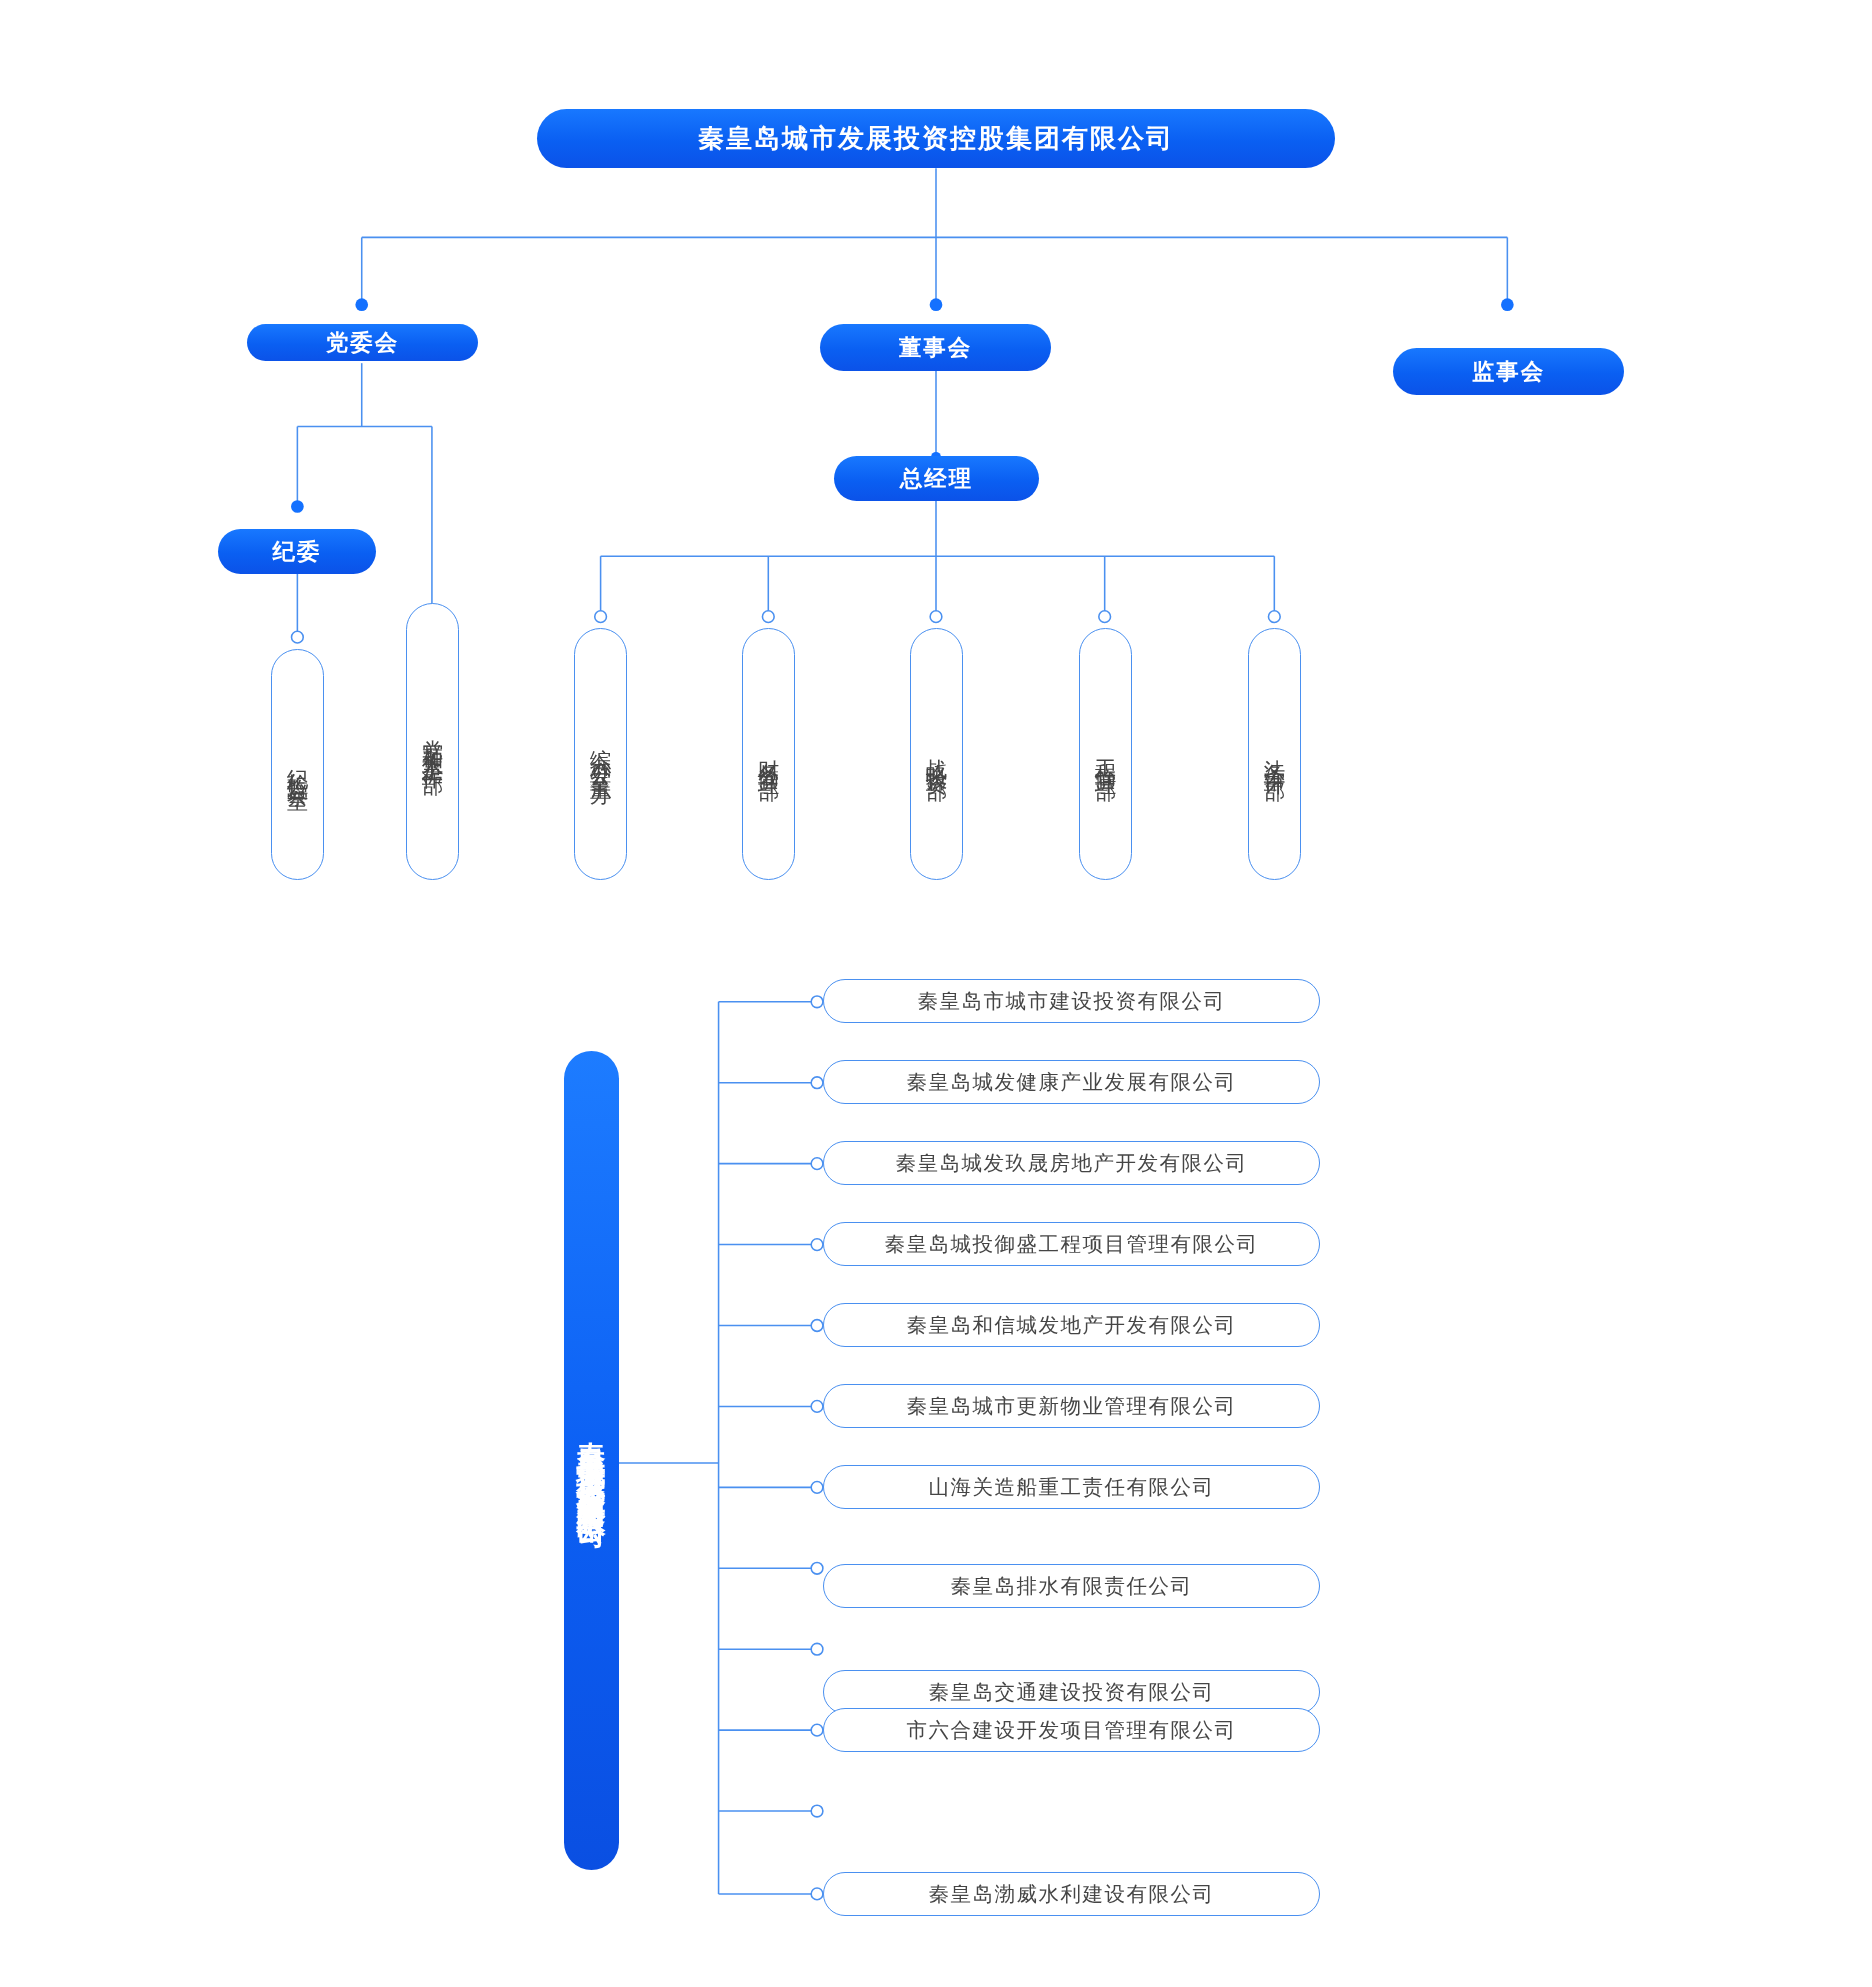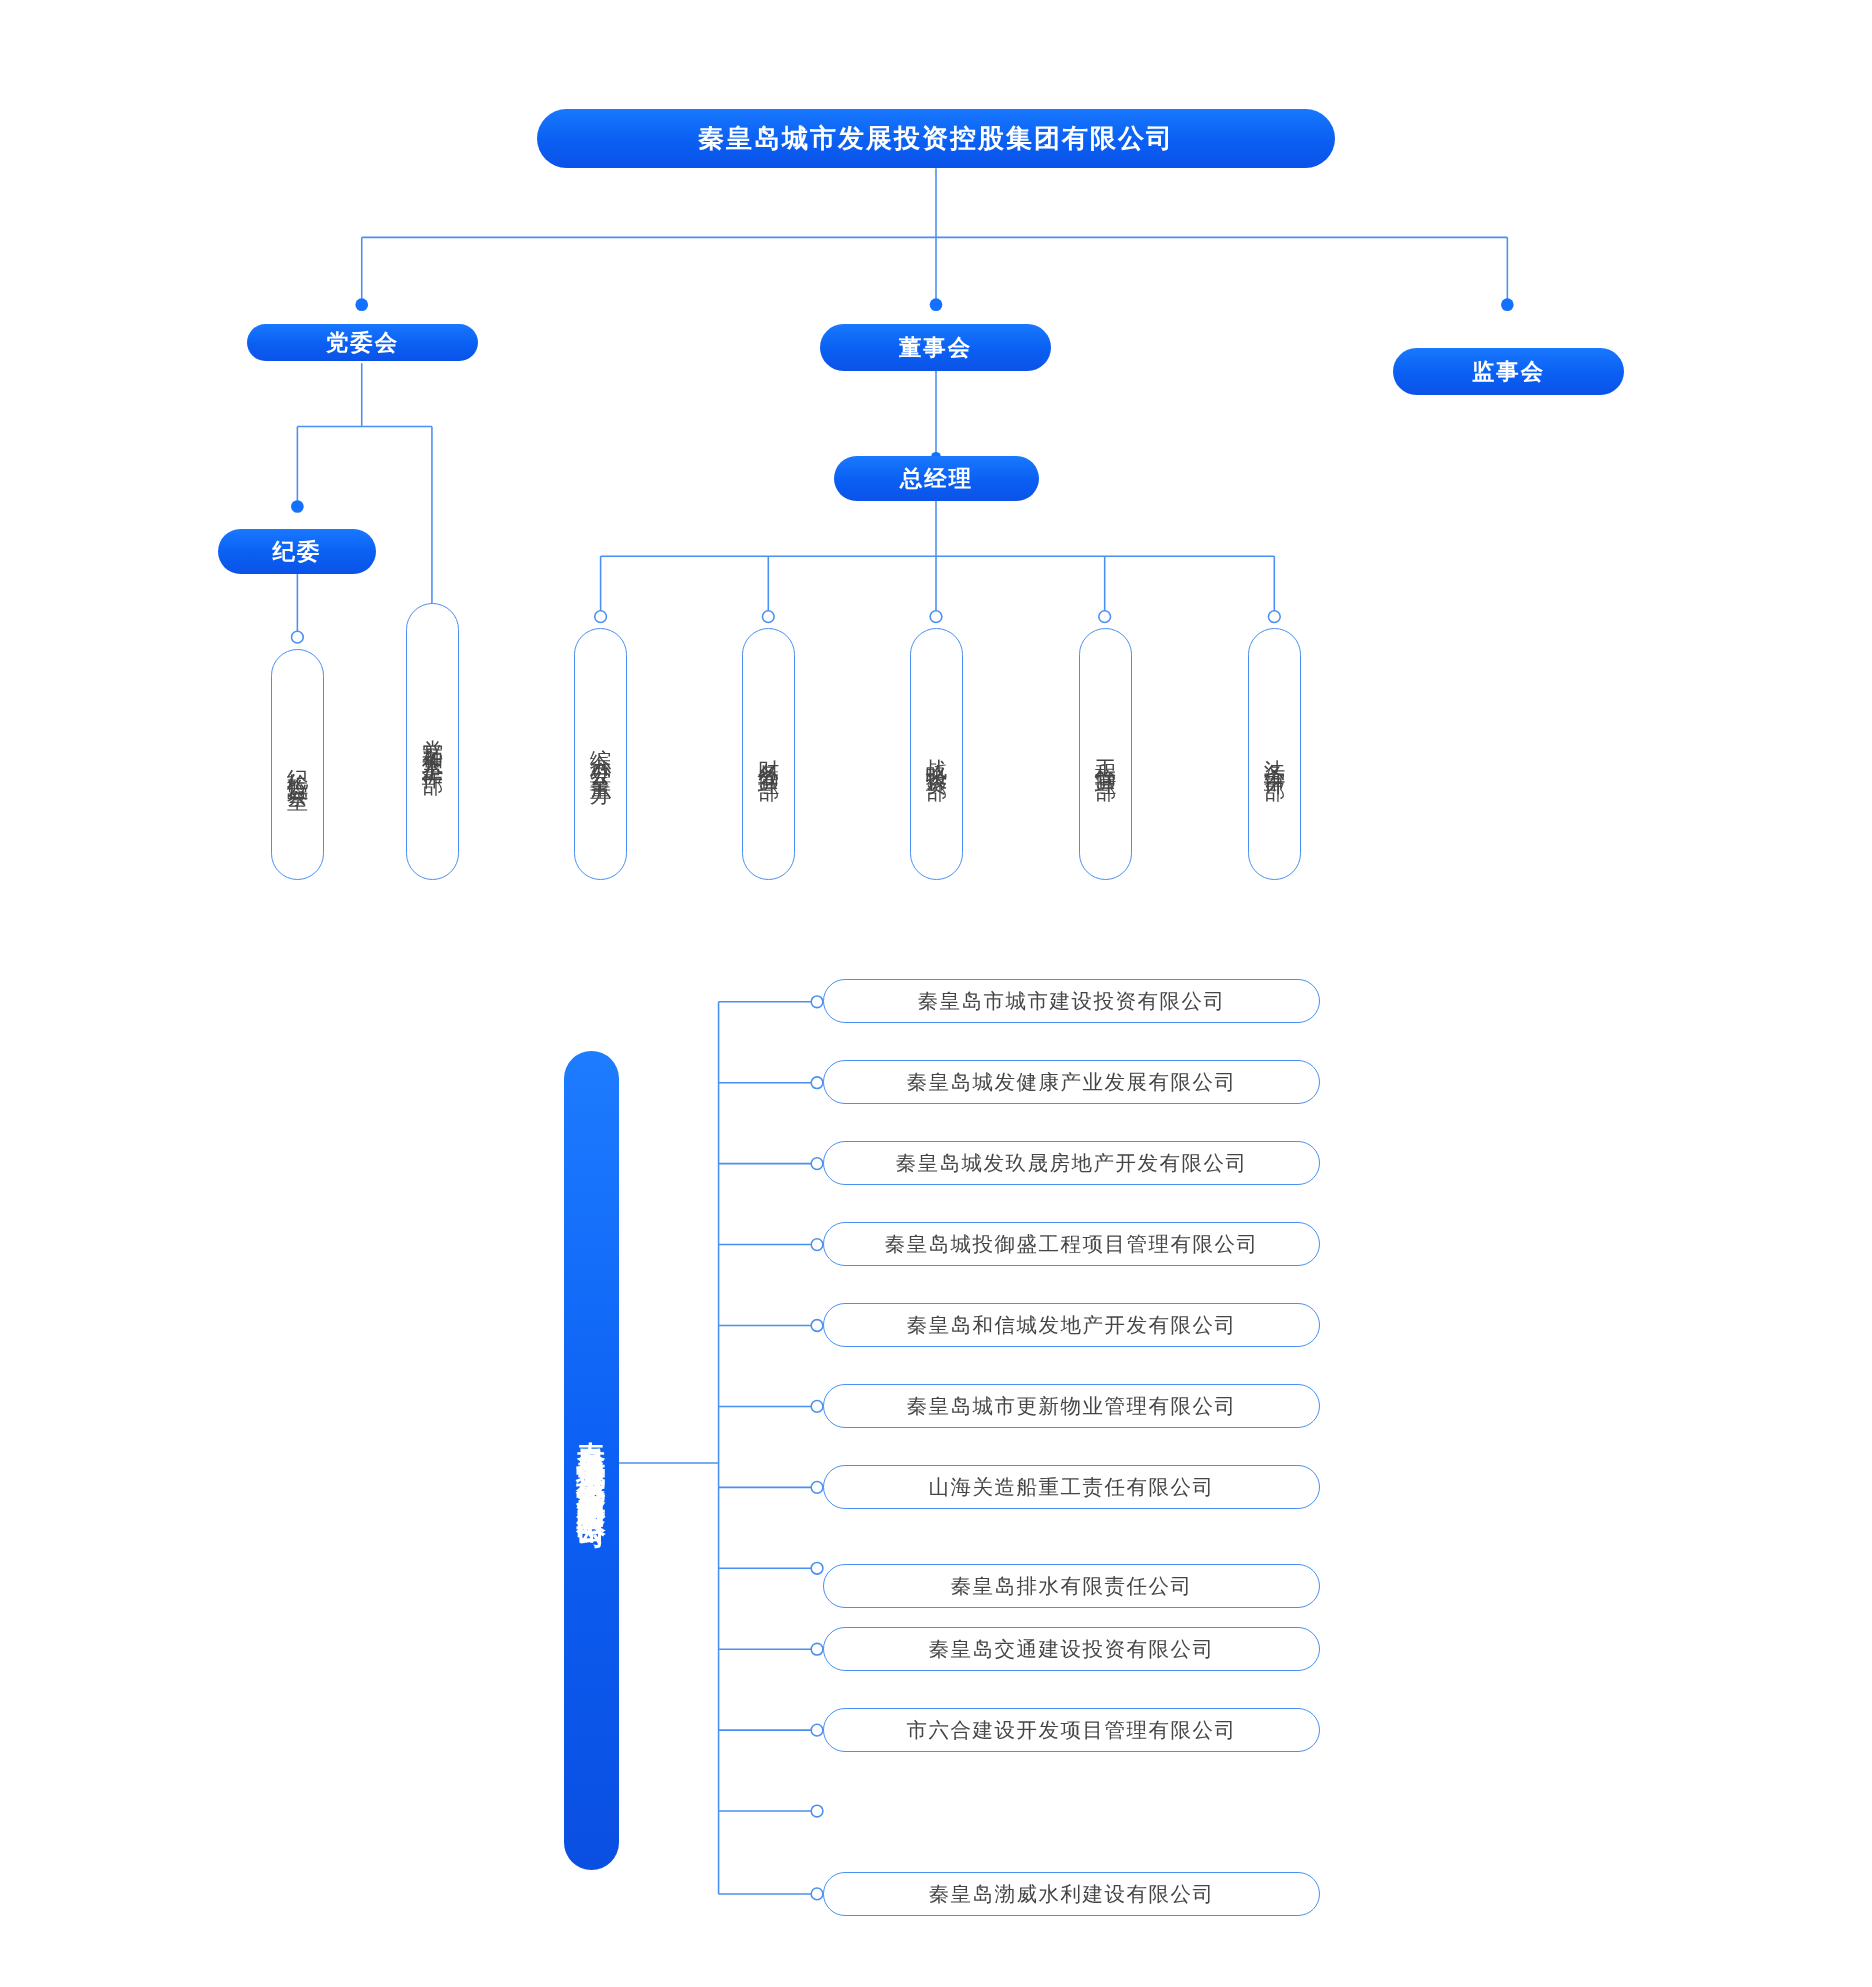--- a/index.html
+++ b/index.html
@@ -226,21 +226,21 @@
   <div class="wpill horiz" style="left:823px; top:1222px; width:497px; height:44px;">秦皇岛城投御盛工程项目管理有限公司</div>
 
   <div class="wpill horiz" style="left:823px; top:1303px; width:497px; height:44px;">秦皇岛和信城发地产开发有限公司</div>
 
   <div class="wpill horiz" style="left:823px; top:1384px; width:497px; height:44px;">秦皇岛城市更新物业管理有限公司</div>
 
   <div class="wpill horiz" style="left:823px; top:1465px; width:497px; height:44px;">山海关造船重工责任有限公司</div>
 
   <div class="wpill horiz" style="left:823px; top:1546px; width:497px; height:44px;margin-top:18px;">秦皇岛排水有限责任公司</div>
 
-  <div class="wpill horiz" style="left:823px; top:1627px; width:497px; height:44px;">秦皇岛交通建设投资有限公司</div>
+  <div class="wpill horiz" style="left:823px; top:1670px; width:497px; height:44px;">秦皇岛交通建设投资有限公司</div>
 
   <div class="wpill horiz" style="left:823px; top:1708px; width:497px; height:44px;">市六合建设开发项目管理有限公司</div>
 
 
   <div class="wpill horiz" style="left:823px; top:1872px; width:497px; height:44px;">秦皇岛渤威水利建设有限公司</div>
 
 </div>
 
 
 </body></html>

